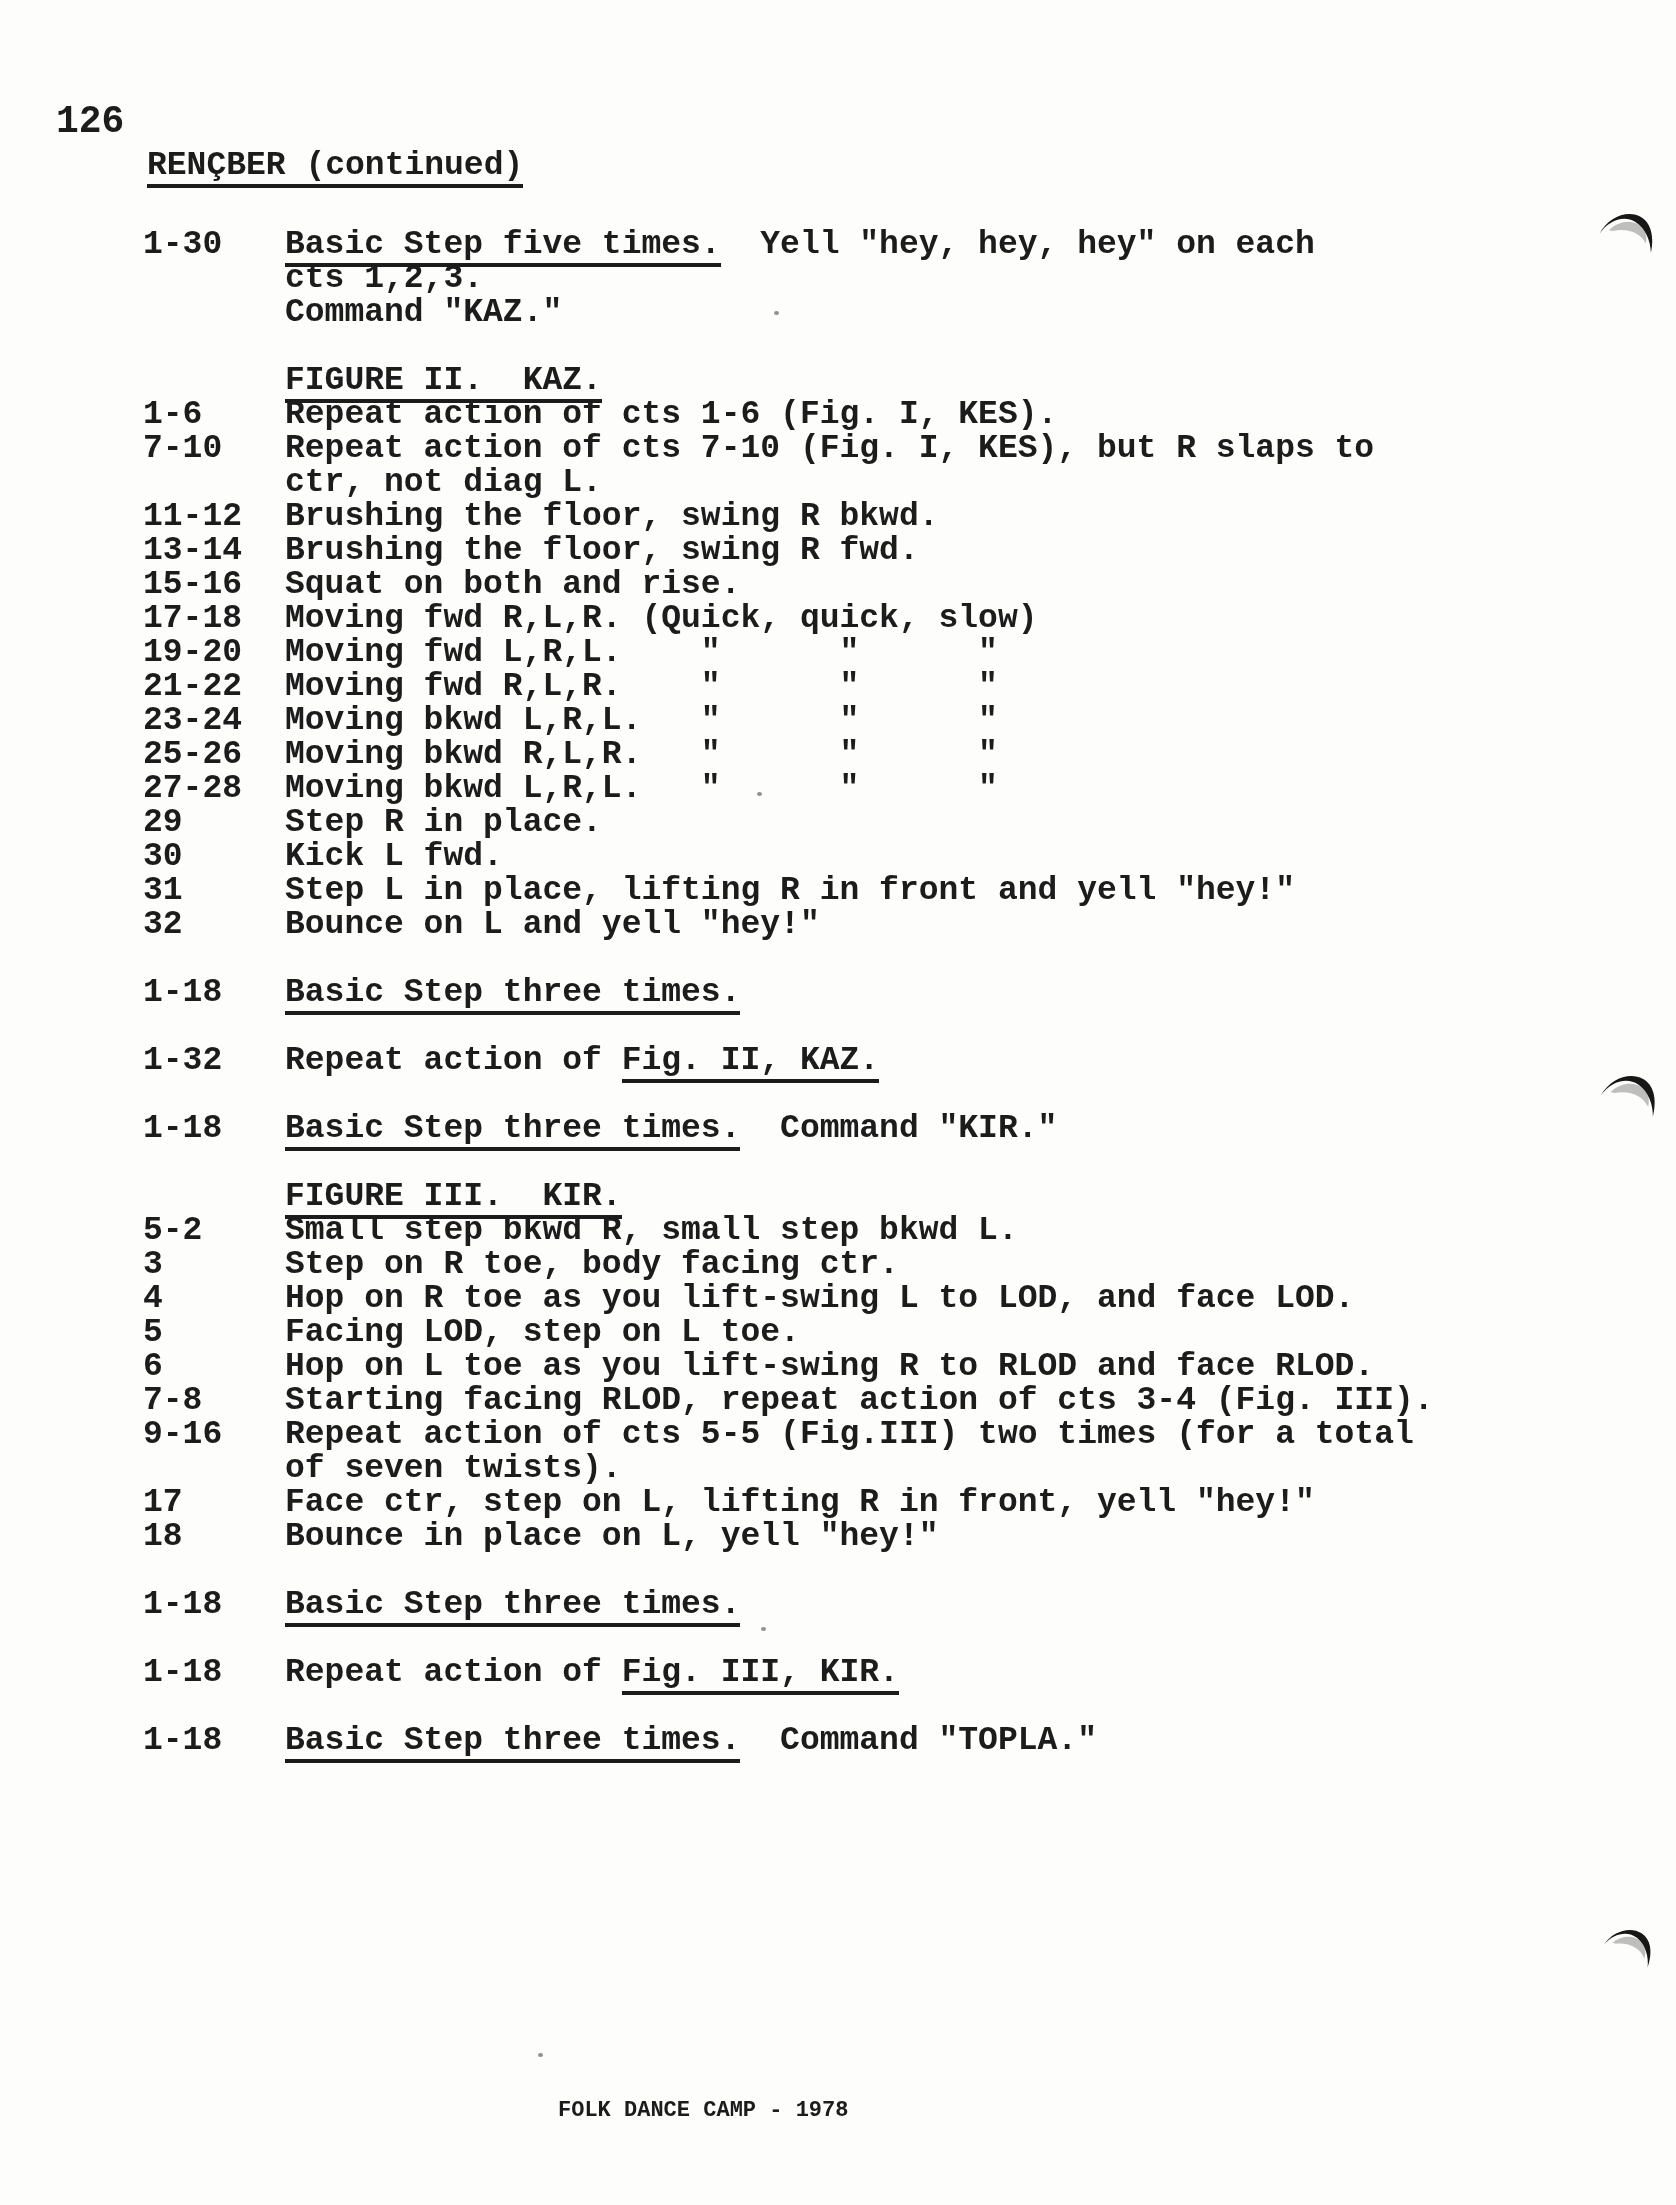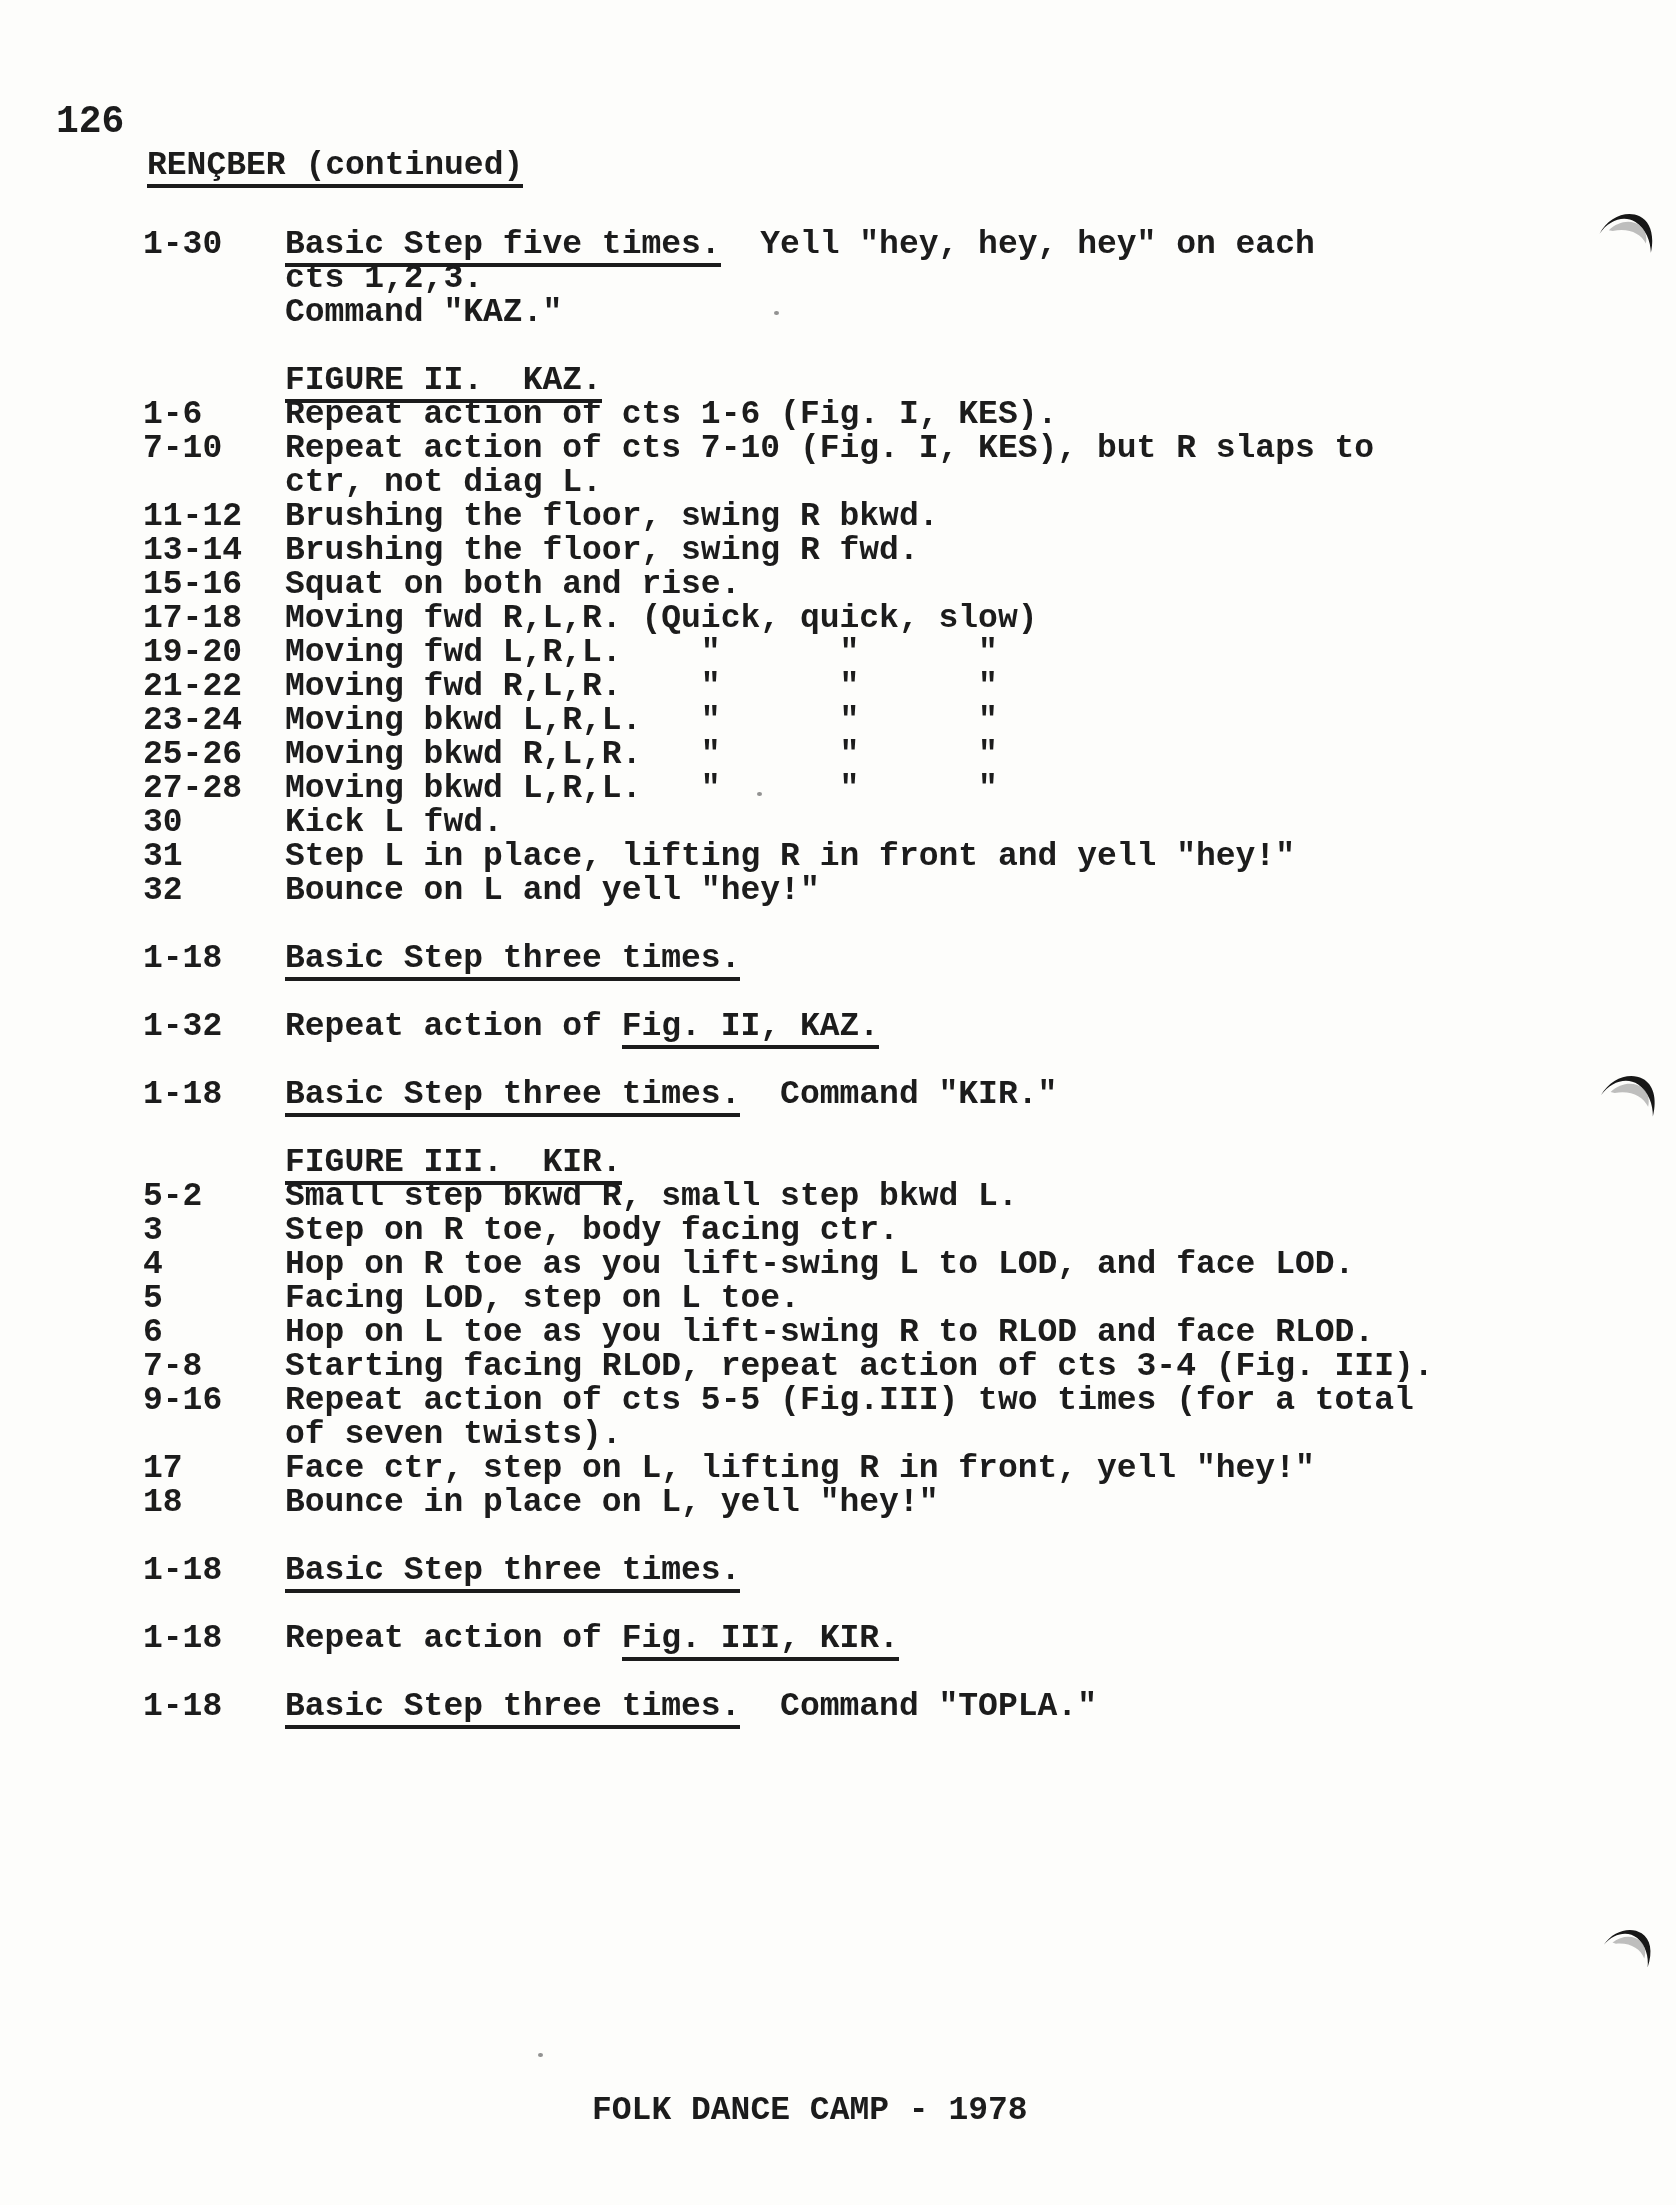--- a/index.html
+++ b/index.html
@@ -39,23 +39,23 @@
   .line {
     height: 34px;
     line-height: 34px;
     white-space: pre;
   }
   .line.gap { margin-top: 34px; }
   .count { display: inline-block; width: 142px; }
   .u { border-bottom: 4px solid #1c1c1c; }
   .footer {
     position: absolute;
-    left: 592px;
+    left: 558px;
     top: 2094px;
-    font-size: 33px;
+    font-size: 22px;
     line-height: 34px;
     white-space: pre;
   }
   .artifact { position: absolute; }
   .artifact svg { display: block; }
   .speck {
     position: absolute;
     width: 4.6px; height: 4px;
     background: #6d6d6d;
     border-radius: 50%;
@@ -81,20 +81,21 @@
       <div class="line"><span class="count"></span><span><span class="">ctr, not diag L.</span></span></div>
       <div class="line"><span class="count">11-12</span><span><span class="">Brushing the floor, swing R bkwd.</span></span></div>
       <div class="line"><span class="count">13-14</span><span><span class="">Brushing the floor, swing R fwd.</span></span></div>
       <div class="line"><span class="count">15-16</span><span><span class="">Squat on both and rise.</span></span></div>
       <div class="line"><span class="count">17-18</span><span><span class="">Moving fwd R,L,R. (Quick, quick, slow)</span></span></div>
       <div class="line"><span class="count">19-20</span><span><span class="">Moving fwd L,R,L.    "      "      "</span></span></div>
       <div class="line"><span class="count">21-22</span><span><span class="">Moving fwd R,L,R.    "      "      "</span></span></div>
       <div class="line"><span class="count">23-24</span><span><span class="">Moving bkwd L,R,L.   "      "      "</span></span></div>
       <div class="line"><span class="count">25-26</span><span><span class="">Moving bkwd R,L,R.   "      "      "</span></span></div>
       <div class="line"><span class="count">27-28</span><span><span class="">Moving bkwd L,R,L.   "      "      "</span></span></div>
+      <div class="line"><span class="count">29</span><span><span class="">Step R in place.</span></span></div>
       <div class="line"><span class="count">30</span><span><span class="">Kick L fwd.</span></span></div>
       <div class="line"><span class="count">31</span><span><span class="">Step L in place, lifting R in front and yell "hey!"</span></span></div>
       <div class="line"><span class="count">32</span><span><span class="">Bounce on L and yell "hey!"</span></span></div>
       <div class="line gap"><span class="count">1-18</span><span><span class="u">Basic Step three times.</span></span></div>
       <div class="line gap"><span class="count">1-32</span><span><span class="">Repeat action of </span><span class="u">Fig. II, KAZ.</span></span></div>
       <div class="line gap"><span class="count">1-18</span><span><span class="u">Basic Step three times.</span><span class="">  Command "KIR."</span></span></div>
       <div class="line gap"><span class="count"></span><span><span class="u">FIGURE III.  KIR.</span></span></div>
       <div class="line"><span class="count">5-2</span><span><span class="">Small step bkwd R, small step bkwd L.</span></span></div>
       <div class="line"><span class="count">3</span><span><span class="">Step on R toe, body facing ctr.</span></span></div>
       <div class="line"><span class="count">4</span><span><span class="">Hop on R toe as you lift-swing L to LOD, and face LOD.</span></span></div>

